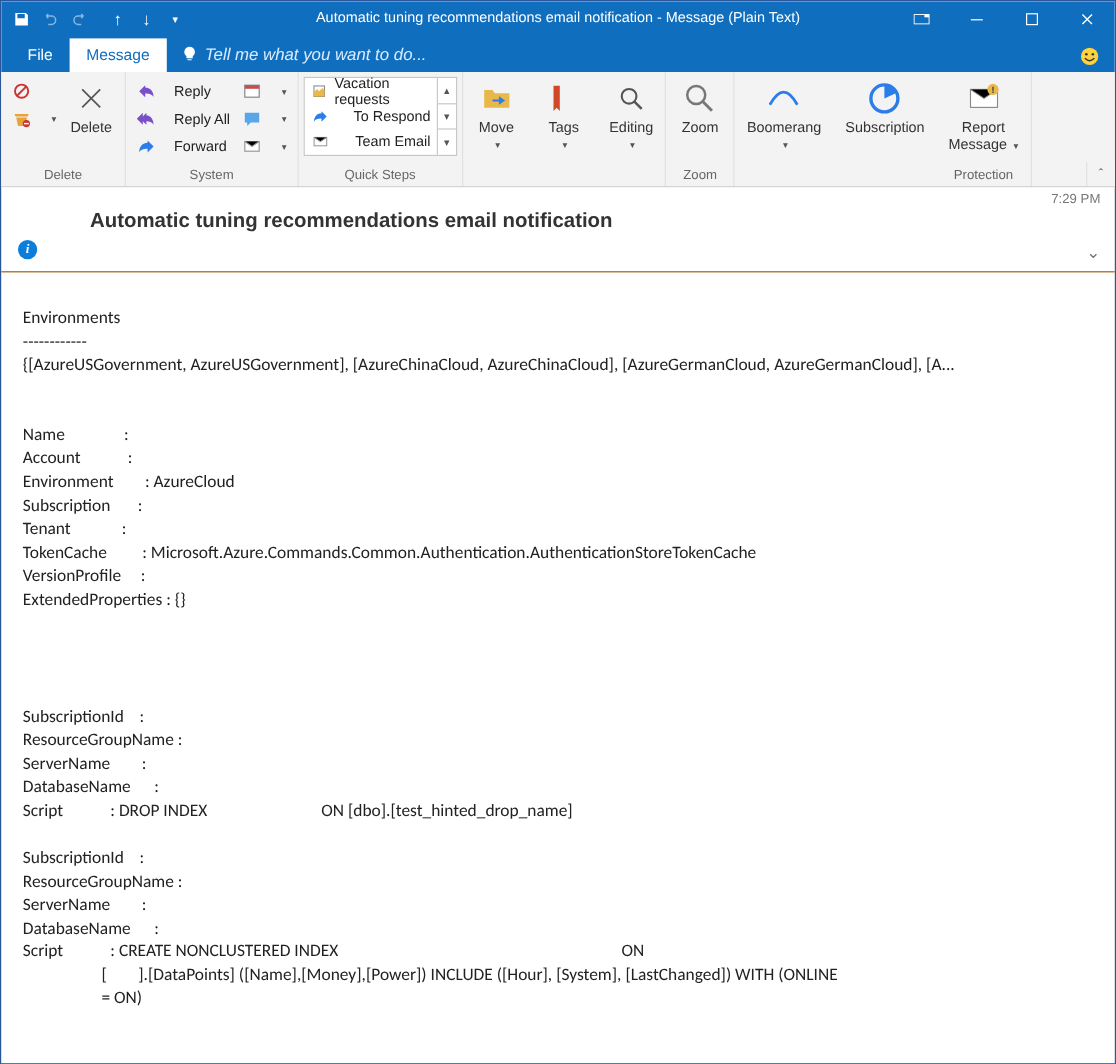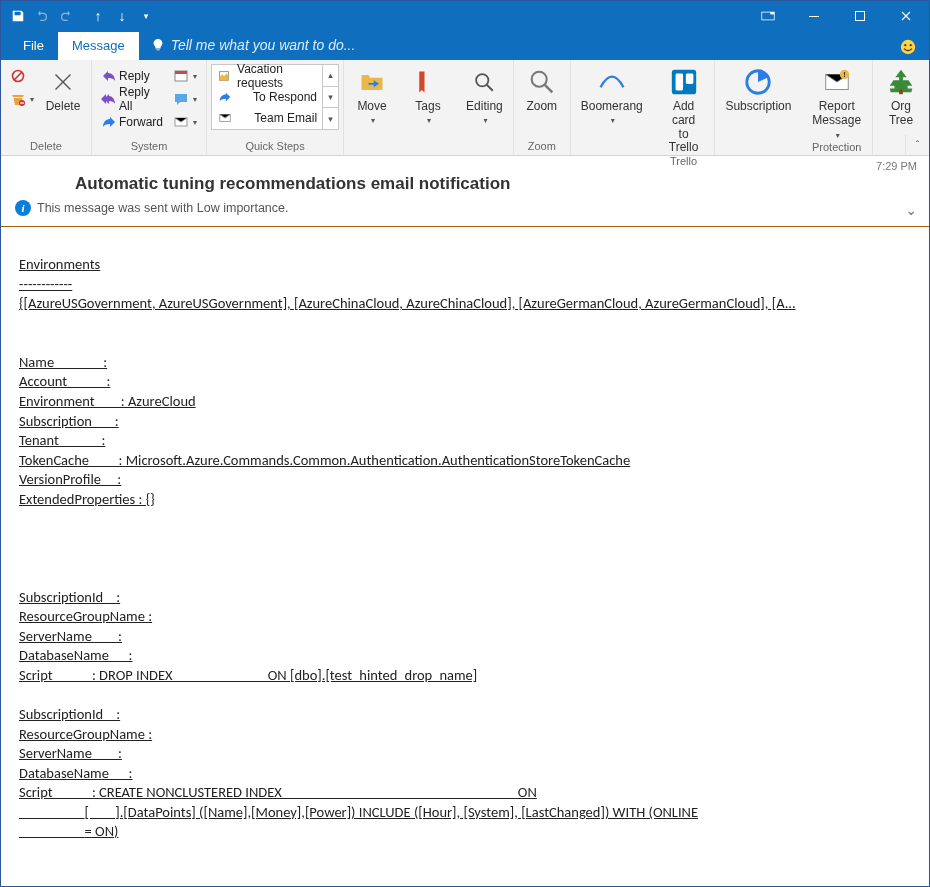--- a/index.html
+++ b/index.html
@@ -24,41 +24,41 @@
 
   
   .ribbon { background:#f3f3f3; border-bottom:1px solid #d4d4d4; display:flex; align-items:stretch; height:96px; position:relative; }
   .group { border-right:1px solid #e1e1e1; display:flex; flex-direction:column; padding:3px 4px 0; }
   .group-body { flex:1; display:flex; align-items:flex-start; }
   .group-label { text-align:center; font-size:11px; color:#666; padding:0 0 3px; position:relative; }
   .bigbtn { display:flex; flex-direction:column; align-items:center; justify-content:flex-start; padding:3px 6px 0; cursor:pointer; min-width:48px; gap:2px; }
   .bigbtn .lbl { font-size:12px; color:#333; text-align:center; line-height:1.15; }
   .icon32 { width:32px; height:32px; display:flex; align-items:center; justify-content:center; font-size:22px; }
   .stack { display:flex; flex-direction:column; gap:1px; }
-  .smallbtn { display:flex; align-items:center; gap:2px; height:22px; padding:0 5px; cursor:pointer; font-size:12px; }
+  .smallbtn { display:flex; align-items:center; gap:15px; height:22px; padding:0 5px; cursor:pointer; font-size:12px; }
   .smicon { width:16px; height:16px; display:flex; align-items:center; justify-content:center; font-size:14px; }
   .drop { font-size:8px; color:#555; margin-left:2px; }
   .qs-gallery { border:1px solid #c8c8c8; background:#fff; width:128px; height:66px; display:flex; margin-top:1px; }
   .qs-list { flex:1; display:flex; flex-direction:column; }
   .qs-item { display:flex; align-items:center; gap:6px; height:21px; padding:0 5px; font-size:12px; cursor:pointer;justify-content:space-between; }
   .qs-ctrl { width:16px; border-left:1px solid #c8c8c8; display:flex; flex-direction:column; }
   .qs-ctrl div { flex:1; display:flex; align-items:center; justify-content:center; font-size:9px; color:#555; border-bottom:1px solid #c8c8c8; cursor:pointer; }
   .qs-ctrl div:last-child{border-bottom:none;}
   .collapse { position:absolute; right:0; bottom:0; top:auto; width:24px; height:20px; background:#f3f3f3; border-left:1px solid #e1e1e1; display:flex; align-items:center; justify-content:center; font-size:11px; color:#555; cursor:pointer; }
 
   
   .hdr { padding:0 0 0 0; border-bottom:1px solid #a16207; position:relative; }
   .timestamp { text-align:right; font-size:11px; color:#777; padding:4px 12px 2px; }
   .subject { font-size:17px; font-weight:600; color:#333; padding:0 0 6px 74px; }
   .low-imp { display:flex; align-items:center; gap:6px; font-size:12.5px; color:#555; padding:0 0 10px 14px; }
   .low-imp .info-i { width:16px;height:16px; background:#0b7dda; color:#fff; border-radius:50%; display:flex; align-items:center; justify-content:center; font-size:11px; font-weight:bold; font-style:italic; font-family:Georgia,serif;}
   .expand-chevron { position:absolute; right:12px; bottom:8px; color:#777; font-size:14px; cursor:pointer; }
 
   
-  .body-wrap { flex:1; display:flex; overflow:hidden;text-decoration:underline; }
+  .body-wrap { flex:1; display:flex; overflow:hidden; }
   .body-content { flex:1; overflow-y:scroll; padding:28px 16px 10px 18px; font-family:Calibri, Arial, sans-serif; font-size:14.5px; color:#222; line-height:1.35; }
   .body-content pre { margin:0; font-family:Calibri, Arial, sans-serif; white-space:pre-wrap; font-size:14.5px; }
 
   
   .body-content::-webkit-scrollbar { width:17px; background:#f0f0f0; }
   .body-content::-webkit-scrollbar-thumb { background:#c7c7c7; }
   .body-content::-webkit-scrollbar-button { background:#f0f0f0; height:17px; border:1px solid #dcdcdc;}
 
   svg { display:block; }
 </style>
@@ -82,20 +82,21 @@
       <div class="qat-btn" style="opacity:.5">
         <svg width="14" height="14" viewBox="0 0 16 16">
             <path fill="none" stroke="#fff" stroke-width="1.4" d="M12 5H7a4 4 0 1 0 0 8h3M12 5l-2-2M12 5l-2 2"></path>
           </svg>
       </div>
       <div class="qat-sep"></div>
       <div class="qat-btn">↑</div>
       <div class="qat-btn">↓</div>
       <div class="qat-btn" style="font-size:9px">▾</div>
     </div>
+    <div class="title-text">Automatic tuning recommendations email notification - Message (Plain Text)</div>
     <div class="win-controls">
       <div class="win-btn">
         <svg width="14" height="10" viewBox="0 0 18 12">
             <rect x="1" y="1" width="16" height="10" fill="none" stroke="#fff"></rect>
             <rect x="12" y="1" width="5" height="3" fill="#fff"></rect>
           </svg>
       </div>
       <div class="win-btn">
         <svg width="12" height="12" viewBox="0 0 12 12">
             <rect x="1" y="6" width="10" height="1" fill="#fff"></rect>
@@ -342,36 +343,20 @@
                 <path fill="none" stroke="#2b7de9" stroke-width="2.6" d="M4 20 Q17 -4 30 20"></path>
               </svg>
           </span>
           <span class="lbl">Boomerang</span>
           <span class="drop">▾</span>
         </div>
       </div>
       <div class="group-label">&nbsp;</div>
     </div>
 
-    <div class="group">
-      <div class="group-body">
-        <div class="bigbtn">
-          <span class="icon32">
-            <svg width="30" height="30" viewBox="0 0 32 32">
-                <rect x="3" y="3" width="26" height="26" rx="3" fill="#0079bf"></rect>
-                <rect x="7" y="7" width="8" height="18" rx="1.5" fill="#fff"></rect>
-                <rect x="18" y="7" width="8" height="11" rx="1.5" fill="#fff"></rect>
-              </svg>
-          </span>
-          <span class="lbl" style="white-space:pre-line">Add card
-to Trello</span>
-        </div>
-      </div>
-      <div class="group-label">Trello</div>
-    </div>
 
     <div class="group" style="border-right:none">
       <div class="group-body">
         <div class="bigbtn" style="min-width:64px">
           <span class="icon32">
             <svg width="30" height="30" viewBox="0 0 32 32">
                 <circle cx="16" cy="16" r="12" fill="none" stroke="#2b7de9" stroke-width="3"></circle>
                 <path fill="#2b7de9" d="M16 4a12 12 0 0 1 11 7l-11 5z"></path>
               </svg>
           </span>
@@ -393,45 +378,32 @@
               </svg>
           </span>
           <span class="lbl" style="white-space:pre-line"><span>Report
 Message</span> <span class="drop">▾</span></span>
         </div>
       </div>
       <div class="group-label">Protection</div>
     </div>
 
     <div class="group" style="border-right:none">
-      <div class="group-body">
-        <div class="bigbtn">
-          <span class="icon32">
-            <svg width="30" height="30" viewBox="0 0 32 32">
-                <path fill="#3a8a3a" d="M16 3l6 8h-4v3h6l4 6h-5v3h5l-1 4H5l-1-4h5v-3H4l4-6h6v-3h-4z"></path>
-                <rect x="14" y="24" width="4" height="5" fill="#7a4a22"></rect>
-              </svg>
-          </span>
-          <span class="lbl" style="white-space:pre-line">Org
-Tree</span>
-        </div>
-      </div>
       <div class="group-label">&nbsp;</div>
     </div>
 
     <div style="flex:1"></div>
     <div class="collapse">ˆ</div>
   </div>
 
   <div class="hdr">
     <div class="timestamp">7:29 PM</div>
     <div class="subject">Automatic tuning recommendations email notification</div>
     <div class="low-imp">
       <span class="info-i">i</span>
-      <span>This message was sent with Low importance.</span>
     </div>
     <div class="expand-chevron">⌄</div>
   </div>
 
   <div class="body-wrap">
     <div class="body-content">
       <pre>Environments
 ------------
 {[AzureUSGovernment, AzureUSGovernment], [AzureChinaCloud, AzureChinaCloud], [AzureGermanCloud, AzureGermanCloud], [A...
 

